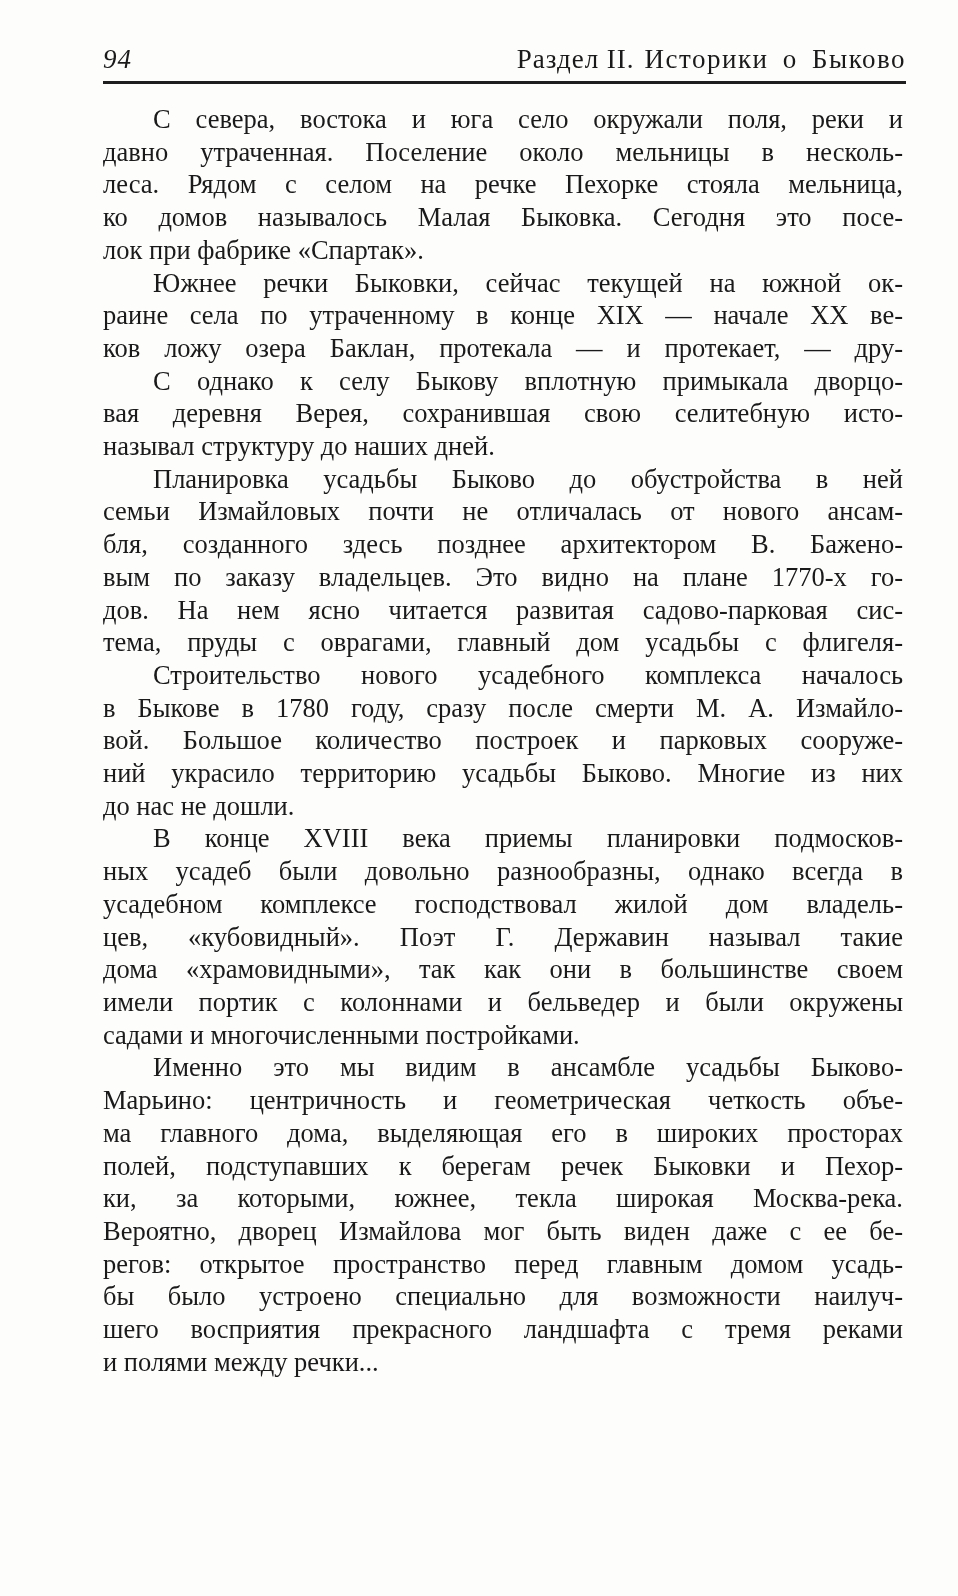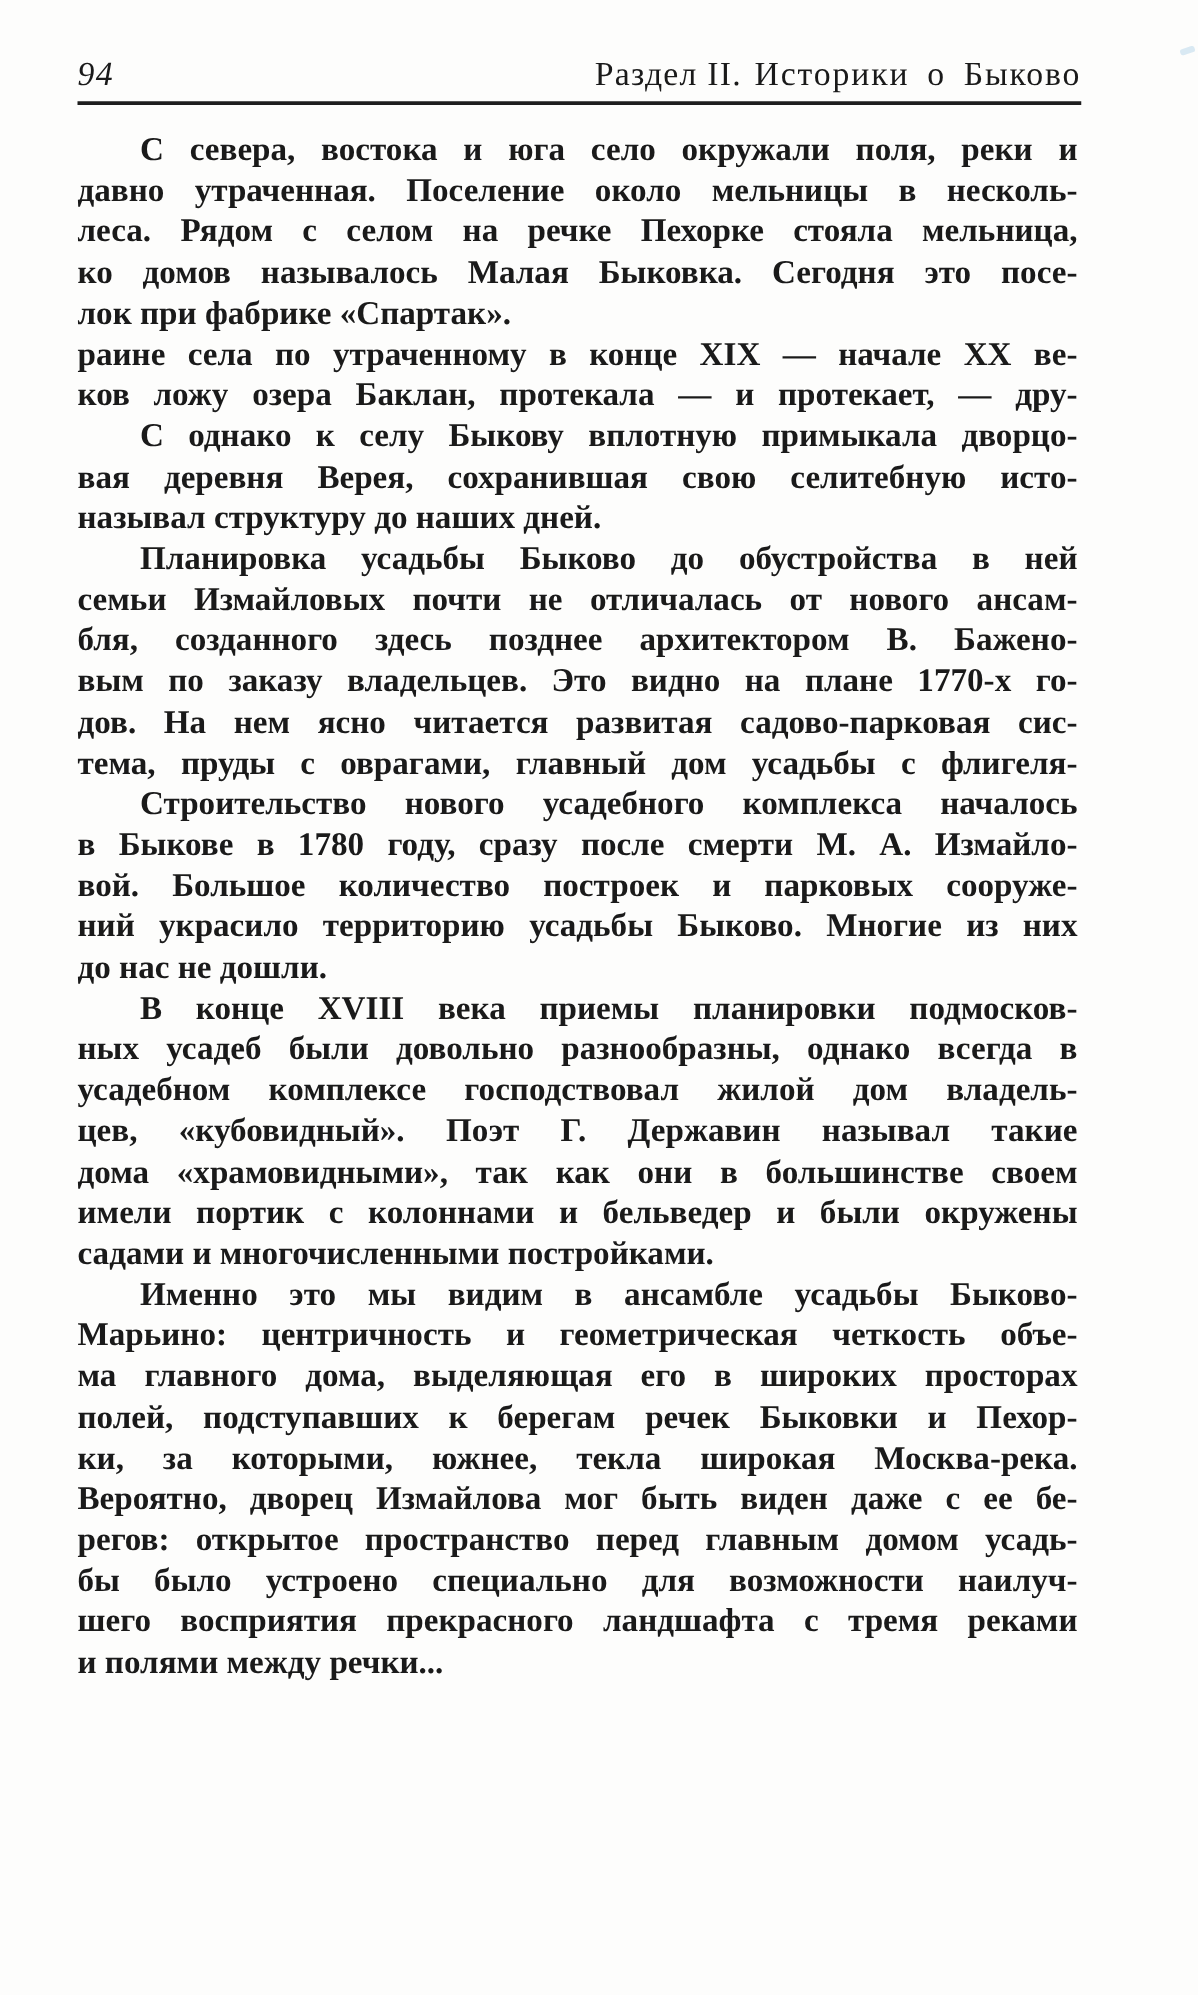--- a/index.html
+++ b/index.html
@@ -11,21 +11,21 @@
   html,body{margin:0;padding:0;}
   body{
     width:958px;height:1596px;
     background:var(--background);
     font-family:"Liberation Serif","DejaVu Serif",serif;
     color:var(--text);
     position:relative;
     overflow:hidden;
   }
   .page{
-    position:absolute;inset:0;
+    position:absolute;inset:0;margin-left:41px;
   }
   .header-row{
     position:absolute;
     left:62px;top:44px;width:803px;
     display:flex;
     justify-content:space-between;
     align-items:baseline;
     font-size:27px;
     line-height:30px;
     white-space:nowrap;
@@ -55,21 +55,20 @@
     width:800px;
     font-size:26.5px;
     line-height:32.7px;
   }
   .para{margin:0;padding:0;}
   .line{
     text-align:justify;
     text-align-last:justify;
     hyphens:none;
     white-space:normal;
-    font-weight:bold;
   }
   .line.first{text-indent:50px;}
   .line.last{text-align-last:left;}
   .scan-artifact{
     position:absolute;
     left:944px;top:38px;
     width:12px;height:5px;
     background:var(--artifact_blue);
     transform:rotate(-18deg);
     border-radius:2px;
@@ -92,20 +91,21 @@
 
   <div class="page-body">
       <div class="para">
         <div class="line first">С севера, востока и юга село окружали поля, реки и</div>
         <div class="line">давно утраченная. Поселение около мельницы в несколь-</div>
         <div class="line">леса. Рядом с селом на речке Пехорке стояла мельница,</div>
         <div class="line">ко домов называлось Малая Быковка. Сегодня это посе-</div>
         <div class="line last">лок при фабрике «Спартак».</div>
       </div>
       <div class="para">
+        <div class="line first">Южнее речки Быковки, сейчас текущей на южной ок-</div>
         <div class="line">раине села по утраченному в конце XIX — начале XX ве-</div>
         <div class="line">ков ложу озера Баклан, протекала — и протекает, — дру-</div>
       </div>
       <div class="para">
         <div class="line first">С однако к селу Быкову вплотную примыкала дворцо-</div>
         <div class="line">вая деревня Верея, сохранившая свою селитебную исто-</div>
         <div class="line last">называл структуру до наших дней.</div>
       </div>
       <div class="para">
         <div class="line first">Планировка усадьбы Быково до обустройства в ней</div>

